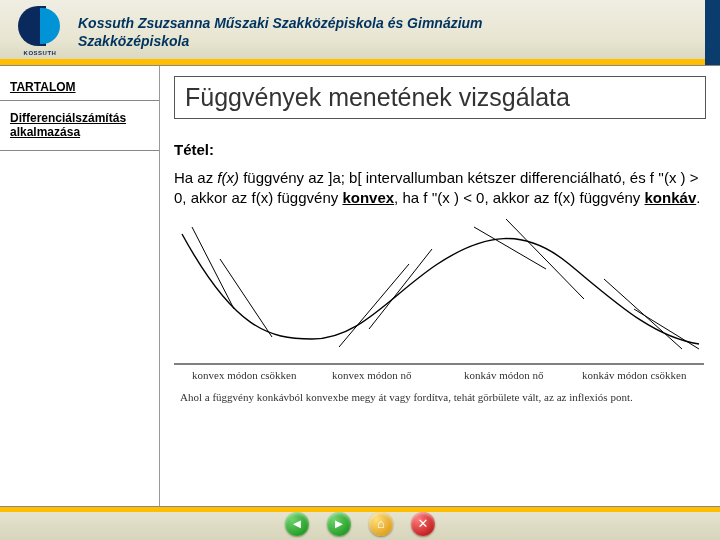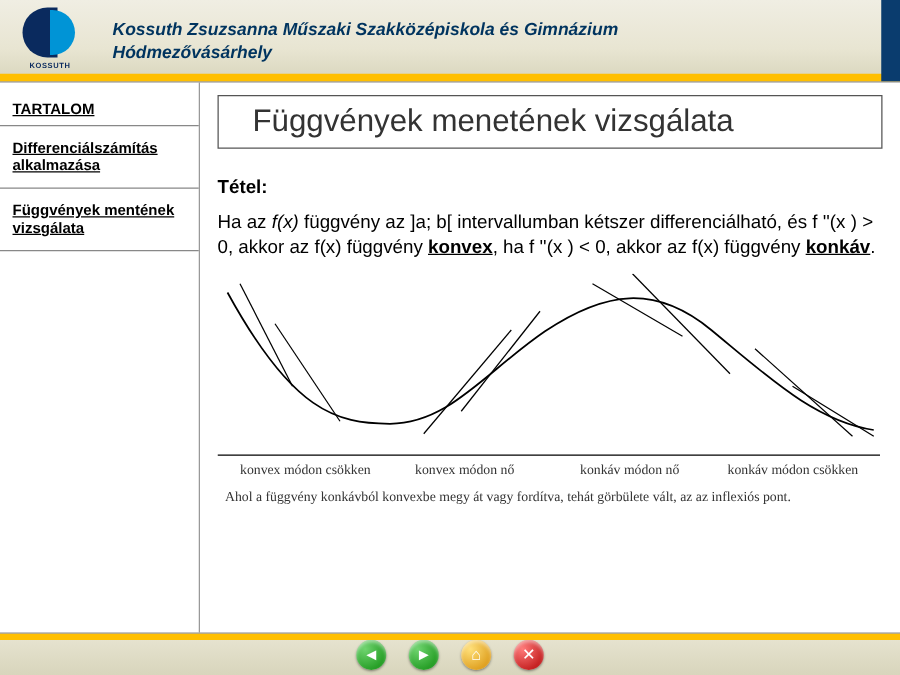--- a/index.html
+++ b/index.html
@@ -11,21 +11,20 @@
     position: relative;
   }
   .header {
     height: 66px;
     background: linear-gradient(to bottom, #f0eee3 0%, #e8e5d2 60%, #d8d5bc 100%);
     border-bottom: 1px solid #888;
     display: flex;
     align-items: center;
     padding-left: 8px;
     position: relative;
-    gap: 12px;
   }
   .logo-wrap {
     width: 64px; height: 58px;
     display: flex; flex-direction: column; align-items: center;
   }
   .logo { width: 44px; height: 44px; position: relative; }
   .logo .dark {
     width: 28px; height: 40px; background:#0a2a5e;
     border-radius: 40px 0 0 40px / 40px 0 0 40px;
     position: absolute; left: 0; top: 2px;
@@ -84,21 +83,21 @@
     text-decoration: underline;
   }
   .main {
     flex: 1;
     padding: 10px 14px 10px 14px;
     position: relative;
   }
   .slide-title {
     font-size: 25px;
     font-weight: 400;
-    padding: 6px 27px;
+    padding: 6px 10px;
     border: 1px solid #555;
     margin-bottom: 22px;
     color: #333;
   }
   .section-label {
     font-weight: bold;
     font-size: 15px;
     margin-bottom: 10px;
   }
   .theorem {
@@ -153,34 +152,31 @@
 <div class="header">
   <div class="logo-wrap">
     <div class="logo">
         <div class="dark"></div>
         <div class="light"></div>
       </div>
     <div class="logo-text">KOSSUTH</div>
   </div>
   <div class="header-titles">
     <div>Kossuth Zsuzsanna Műszaki Szakközépiskola és Gimnázium</div>
-    <div>Hódmezővásárhely</div>
+    <div>Szakközépiskola</div>
   </div>
   <div class="accent-bar"></div>
   <div class="accent-bar right"></div>
 </div>
 
 <div class="layout">
   <div class="sidebar">
     <div class="toc-head">TARTALOM</div>
     <div class="toc-item">
       <span>Differenciálszámítás alkalmazása</span>
-    </div>
-    <div class="toc-item">
-      <span>Függvények mentének vizsgálata</span>
     </div>
   </div>
 
   <div class="main">
     <div class="slide-title">Függvények  menetének vizsgálata</div>
     <div class="section-label">Tétel:</div>
     <div class="theorem">
       <span>Ha az </span><span class="em">f(x)</span><span> függvény az  ]a; b[  intervallumban kétszer differenciálható, és   f ''(x ) &gt; 0,  akkor az f(x) függvény </span><span class="u">konvex</span><span>, ha f ''(x ) &lt; 0, akkor az f(x) függvény </span><span class="u">konkáv</span><span>.</span>
     </div>
 

